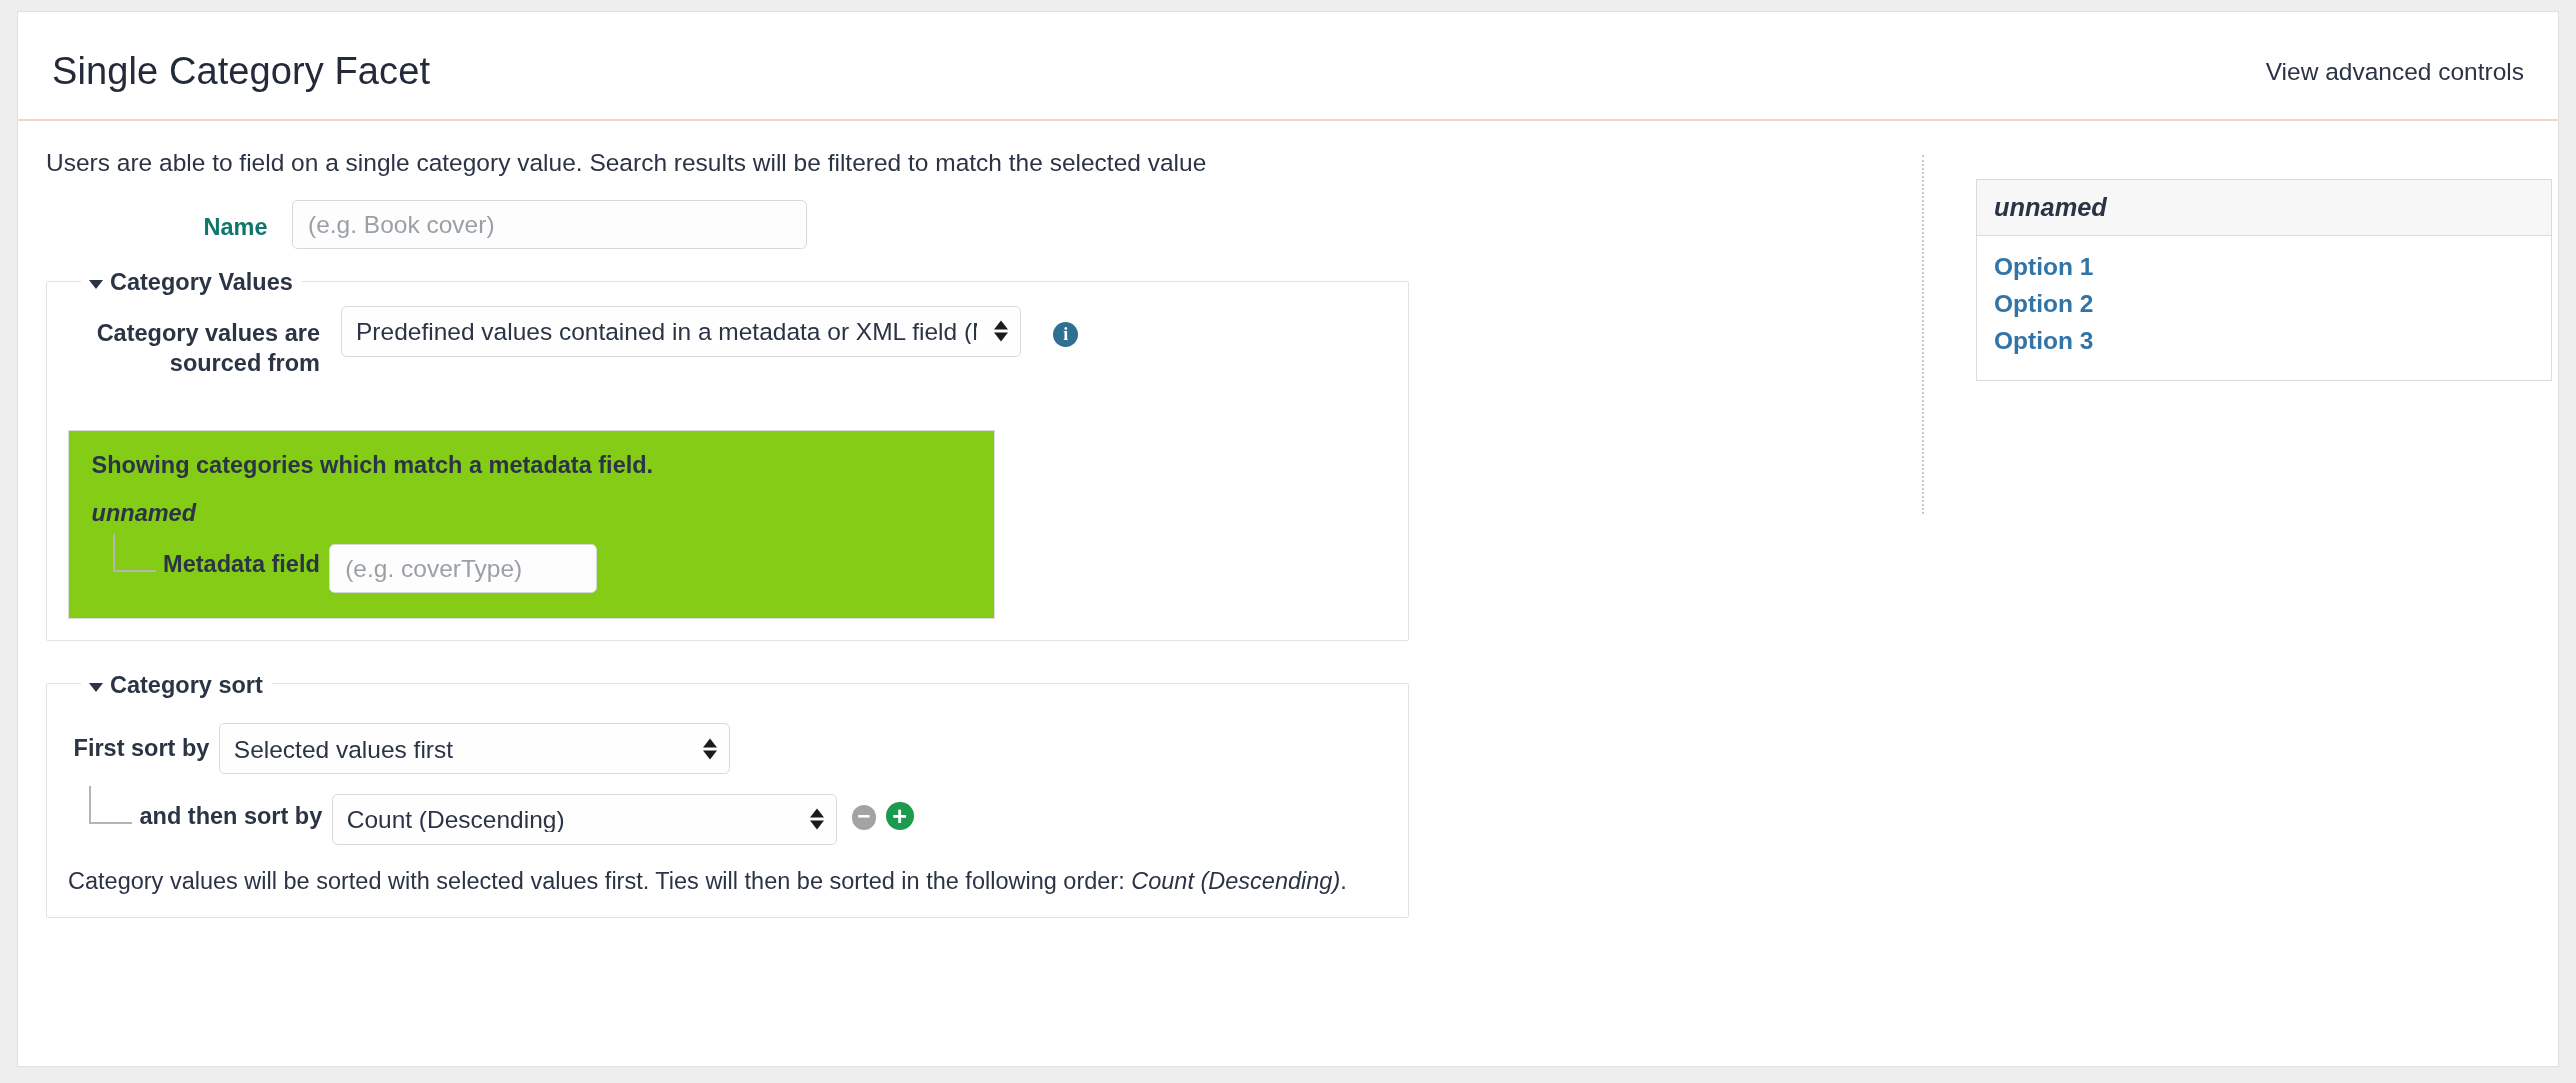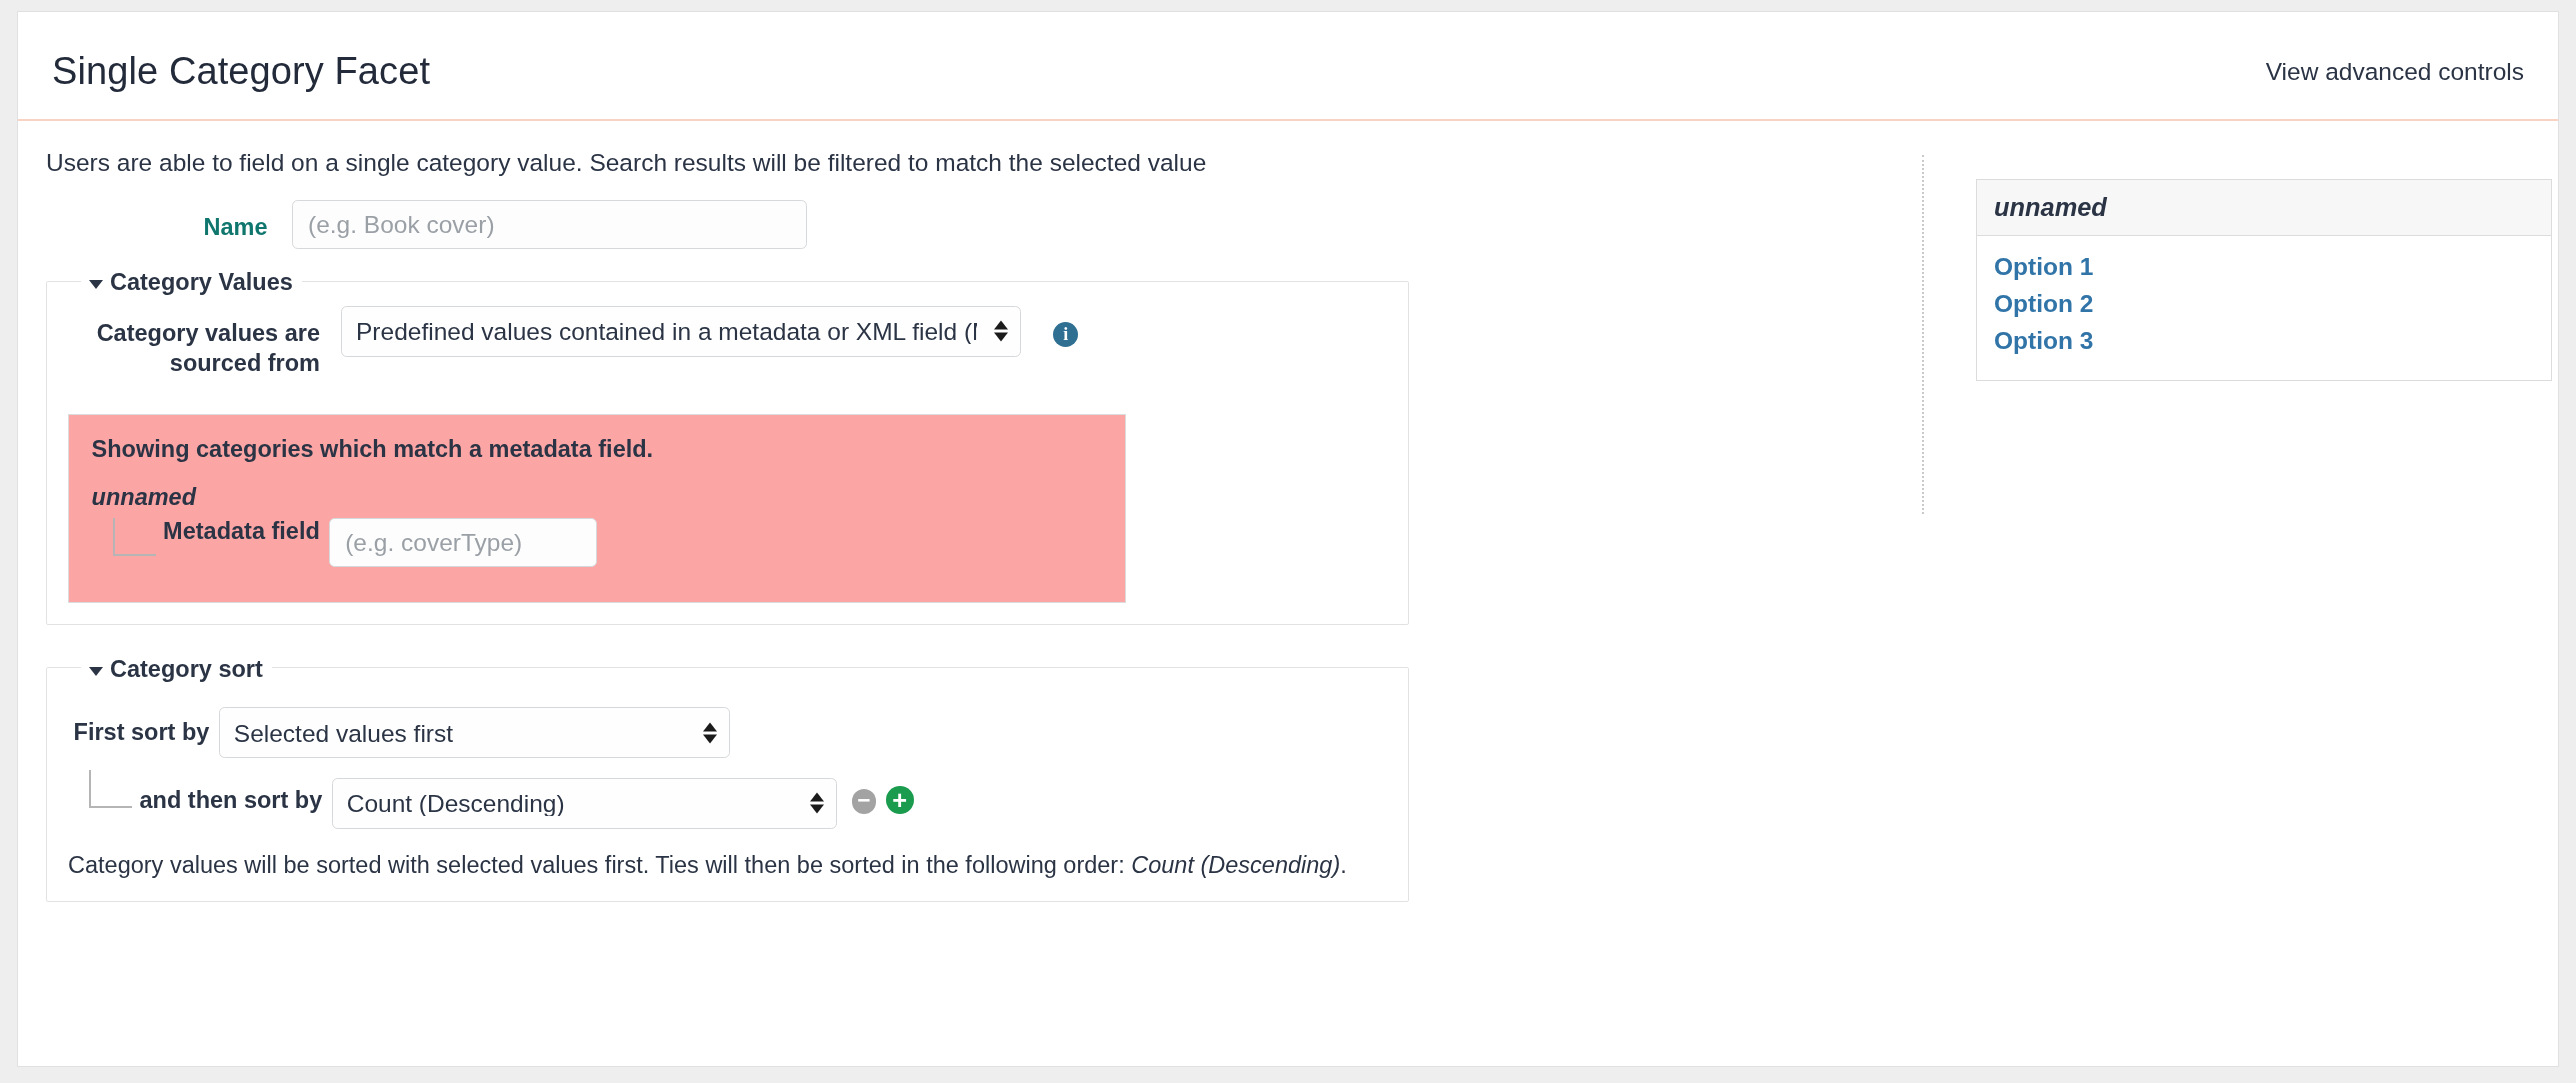--- a/index.html
+++ b/index.html
@@ -181,30 +181,30 @@
     font-family: "Liberation Serif", serif;
     display: inline-flex;
     align-items: center; justify-content: center;
     margin: 16px 0 0 32px;
     cursor: pointer;
     flex: none;
   }
 
   
   .grey-panel {
-    margin: 36px 0 0 0;
-    background: #fca5a5;
+    margin: 52px 0 0 0;
+    background: #84cc16;
     border: 0.9px solid #dcdcdc;
     padding: 21px 22.6px 24.5px 22.6px;
-    width: 1058px;
+    width: 927px;
   }
   .gp-title { font-size: 23.5px; font-weight: bold; color: #2b3445; }
   .gp-sub   { font-size: 23.5px; font-style: italic; font-weight: bold; color: #2b3445; margin-top: 21px; }
 
-  .tree-row { display: flex; align-items: flex-start; margin-top: 7.5px; }
+  .tree-row { display: flex; align-items: flex-end; margin-top: 7.5px; }
   .tree-elbow {
     width: 43px; height: 38px;
     border-left: 2.8px solid #b5b5b5;
     border-bottom: 2.8px solid #b5b5b5;
     margin: 0 0 21px 21px;
     flex: none;
   }
   .tree-label {
     font-size: 23.5px; font-weight: bold; color: #2b3445;
     padding: 0 9.4px 15px 7.5px;

